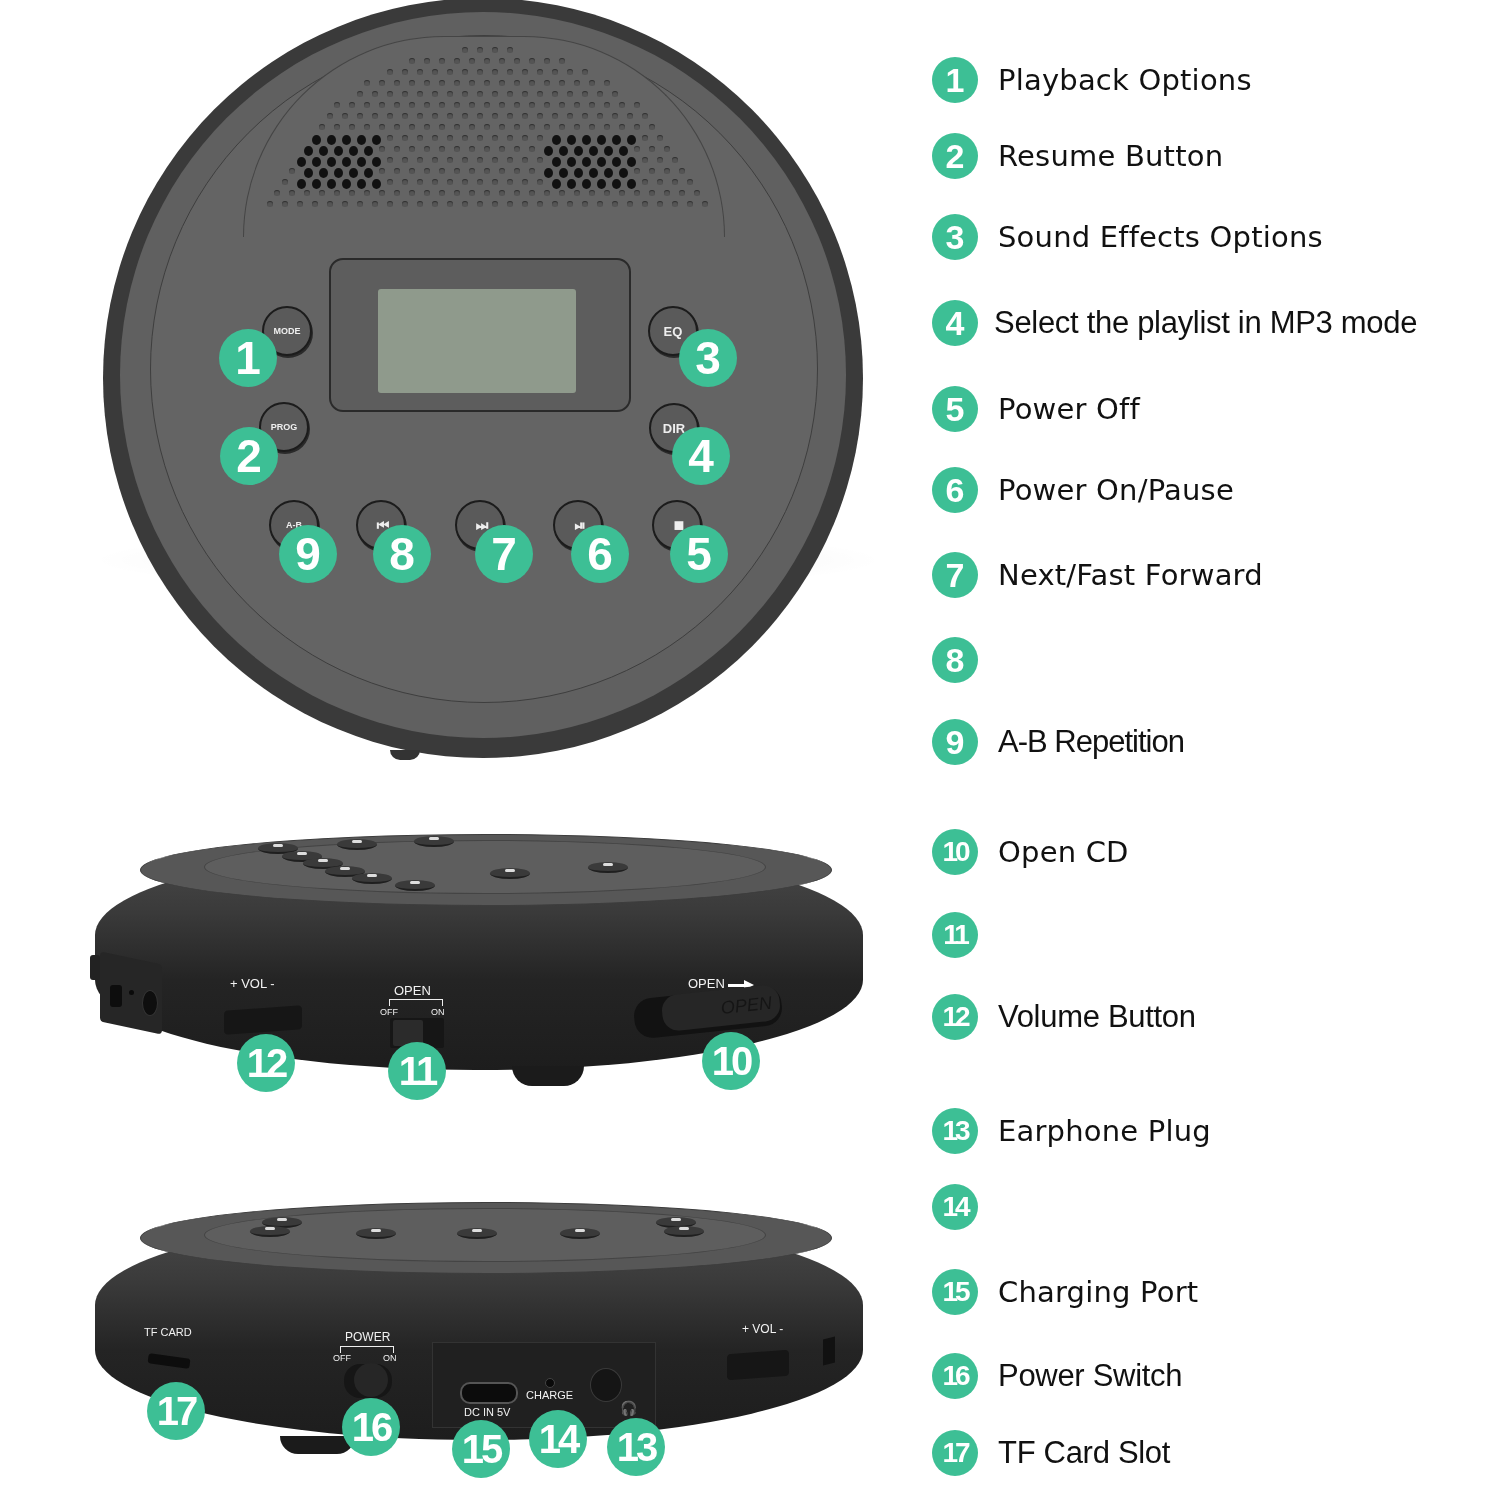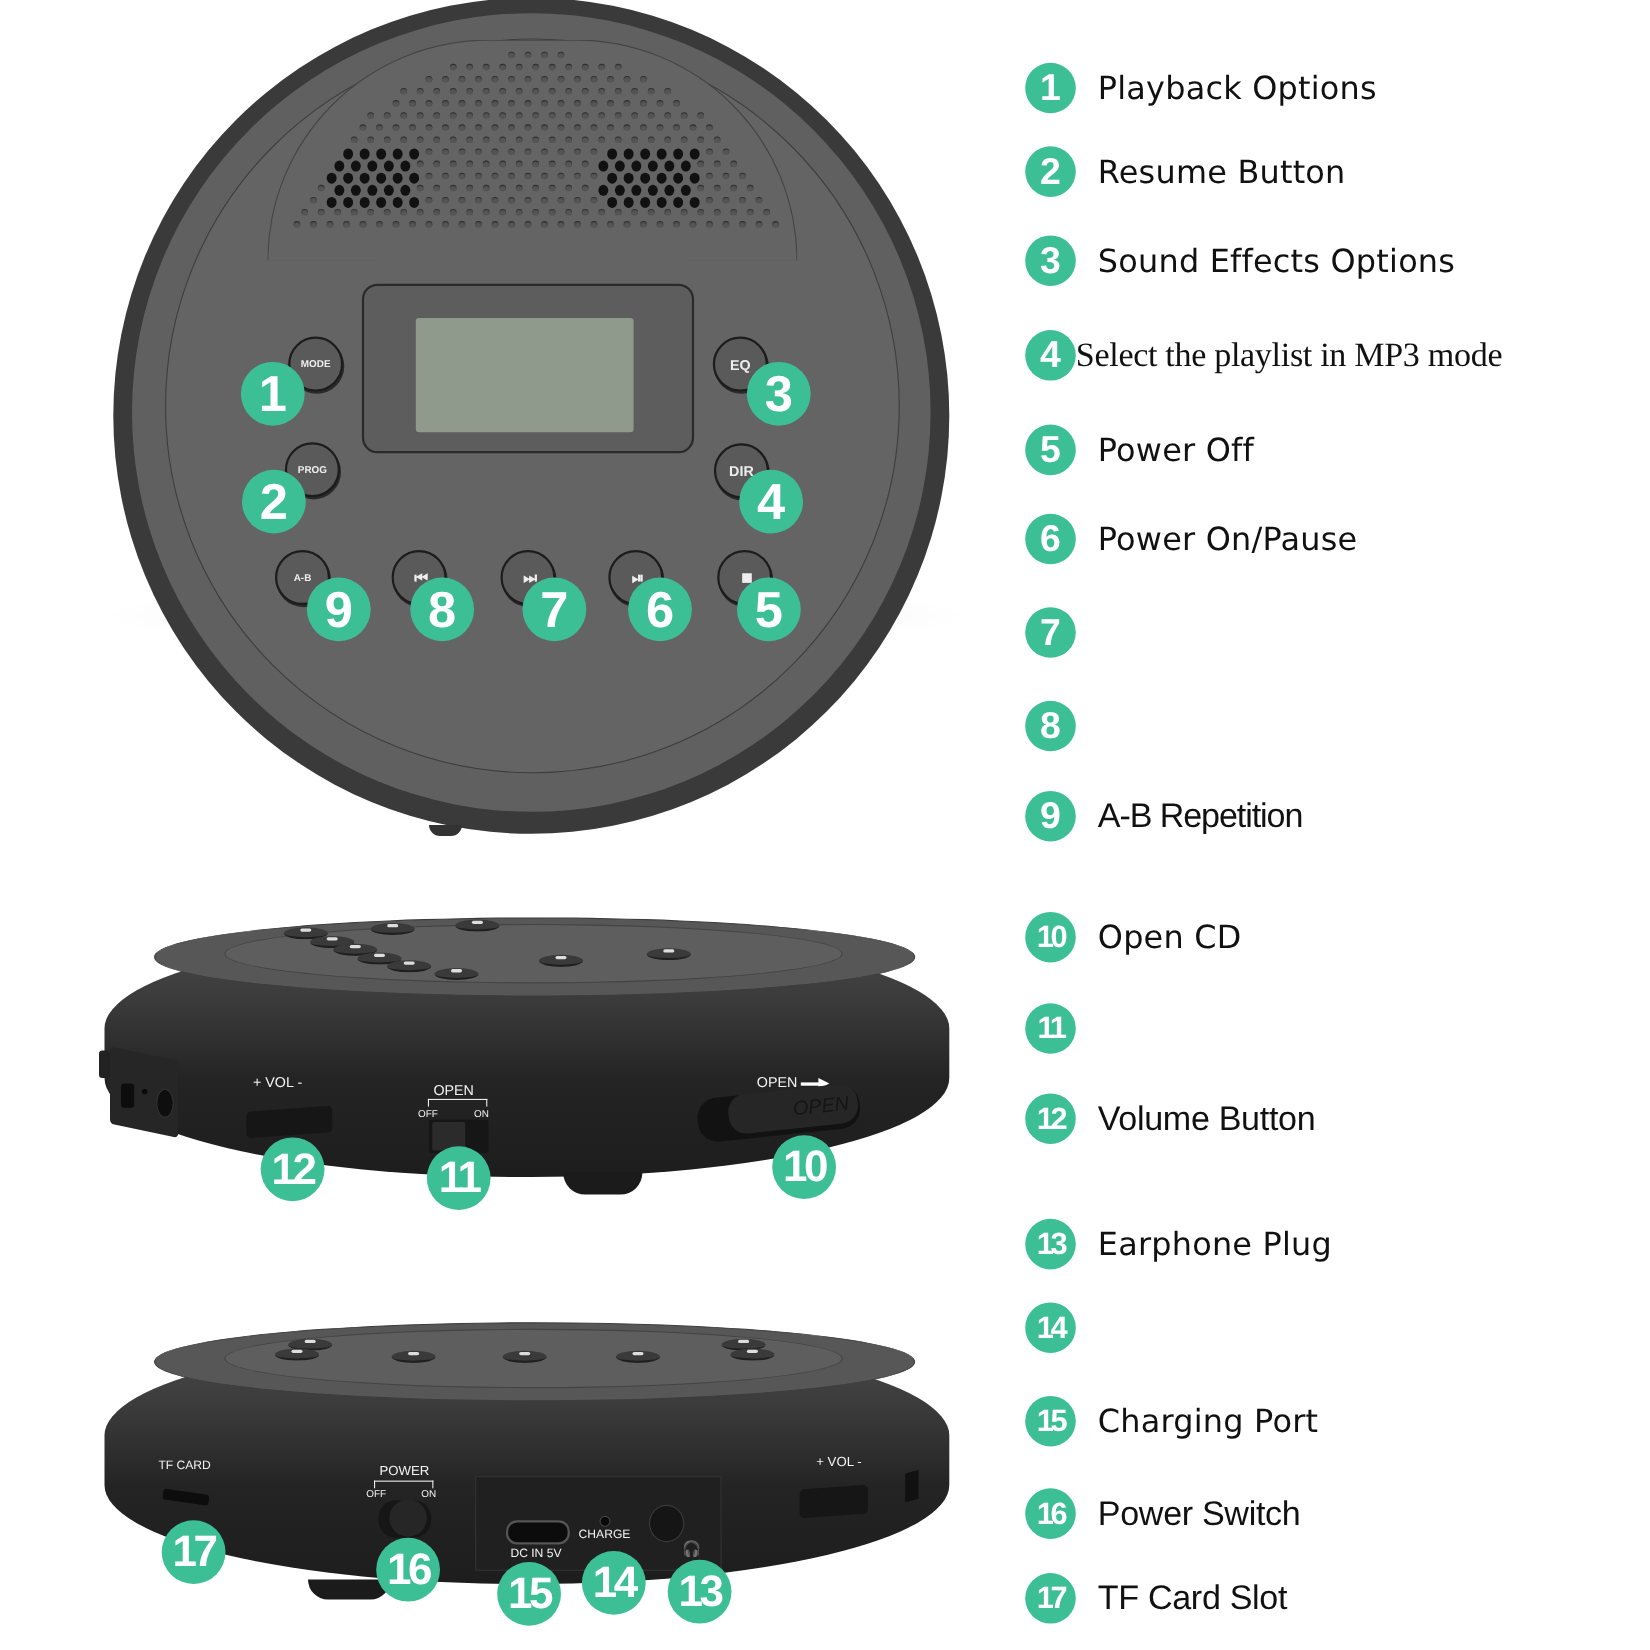--- a/index.html
+++ b/index.html
@@ -403,21 +403,21 @@
   </div>
 <div class="dev-btn" style="left:259px;top:402px;">
     <span>PROG</span>
   </div>
 <div class="dev-btn big" style="left:648px;top:306px;">
     <span>EQ</span>
   </div>
 <div class="dev-btn big" style="left:649px;top:403px;">
     <span>DIR</span>
   </div>
-<div class="dev-btn" style="left:250px;top:500px;">
+<div class="dev-btn" style="left:269px;top:500px;">
     <span>A-B</span>
   </div>
 <div class="dev-btn" style="left:356px;top:500px;">
     <span class="glyph">⏮</span>
   </div>
 <div class="dev-btn" style="left:455px;top:500px;">
     <span class="glyph">⏭</span>
   </div>
 <div class="dev-btn" style="left:553px;top:500px;">
     <span class="glyph">⏯</span>
@@ -526,32 +526,33 @@
 <div class="legend-item" style="top:131px;">
   <div class="badge sm">2</div>
   <span class="legend-label">Resume Button</span>
 </div>
 <div class="legend-item" style="top:212px;">
   <div class="badge sm">3</div>
   <span class="legend-label">Sound Effects Options</span>
 </div>
 <div class="legend-item" style="top:298px;">
   <div class="badge sm">4</div>
-  <span class="legend-label arial" style="margin-left:0;font-family:Liberation Serif, serif;">Select the playlist in MP3 mode</span>
+  <span class="legend-label arial" style="margin-left:16px;">Select the playlist in MP3 mode</span>
 </div>
 <div class="legend-item" style="top:384px;">
   <div class="badge sm">5</div>
   <span class="legend-label">Power Off</span>
 </div>
 <div class="legend-item" style="top:465px;">
   <div class="badge sm">6</div>
   <span class="legend-label">Power On/Pause</span>
 </div>
 <div class="legend-item" style="top:550px;">
   <div class="badge sm">7</div>
+  <span class="legend-label">Next/Fast Forward</span>
 </div>
 <div class="legend-item" style="top:635px;">
   <div class="badge sm">8</div>
 </div>
 <div class="legend-item" style="top:717px;">
   <div class="badge sm">9</div>
   <span class="legend-label arial" style="letter-spacing:-1px;">A-B Repetition</span>
 </div>
 <div class="legend-item" style="top:827px;">
   <div class="badge sm two">10</div>

